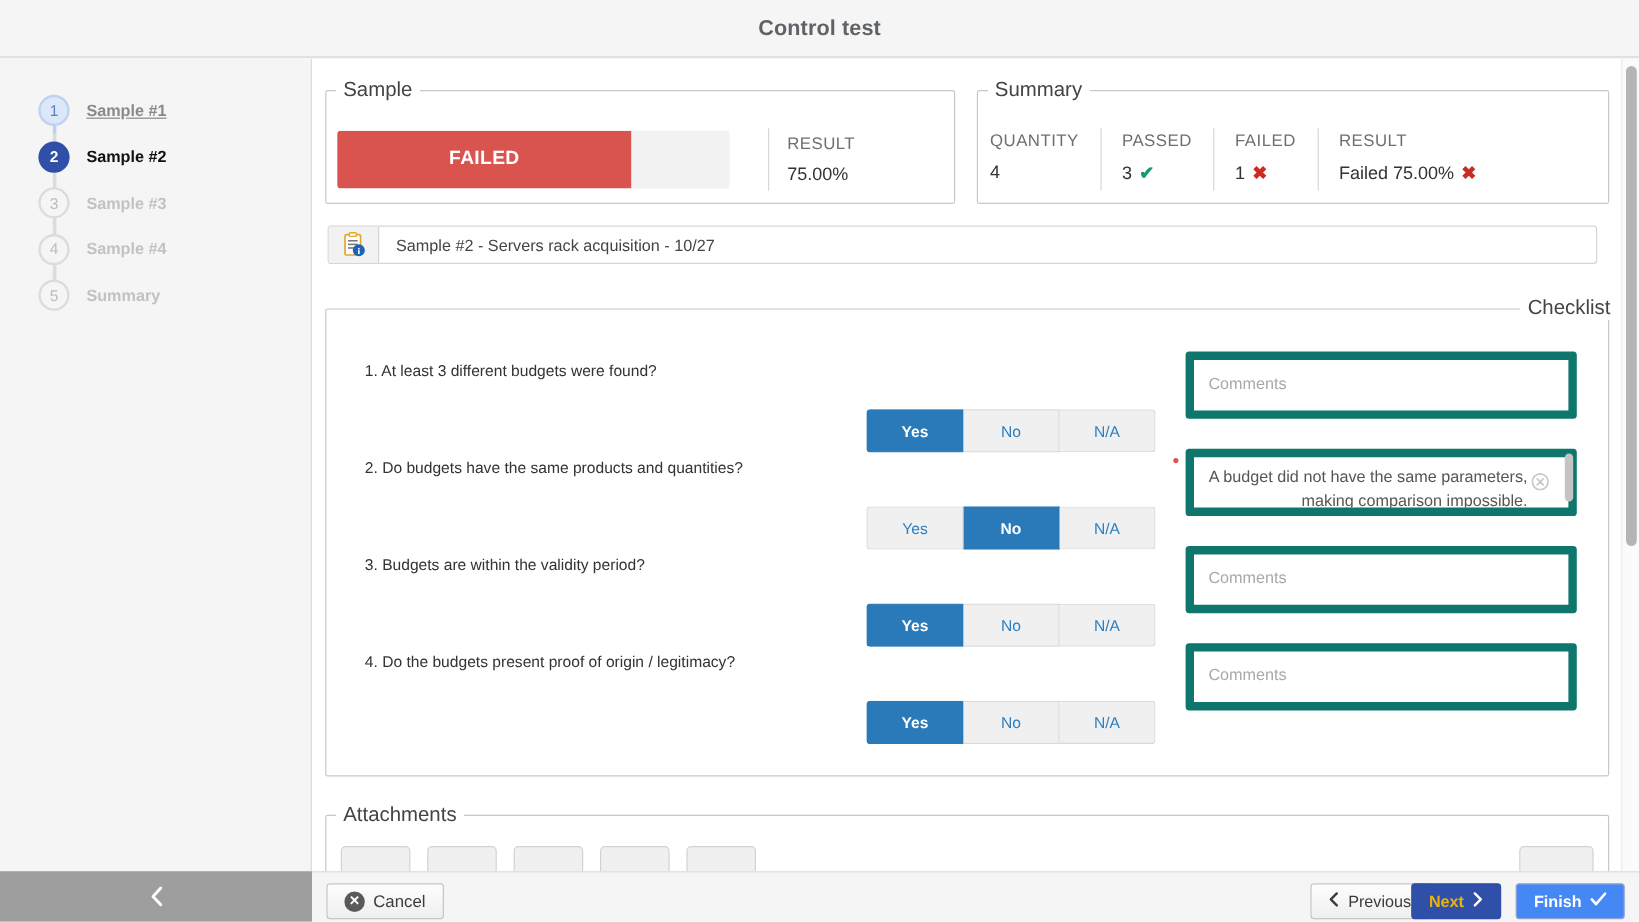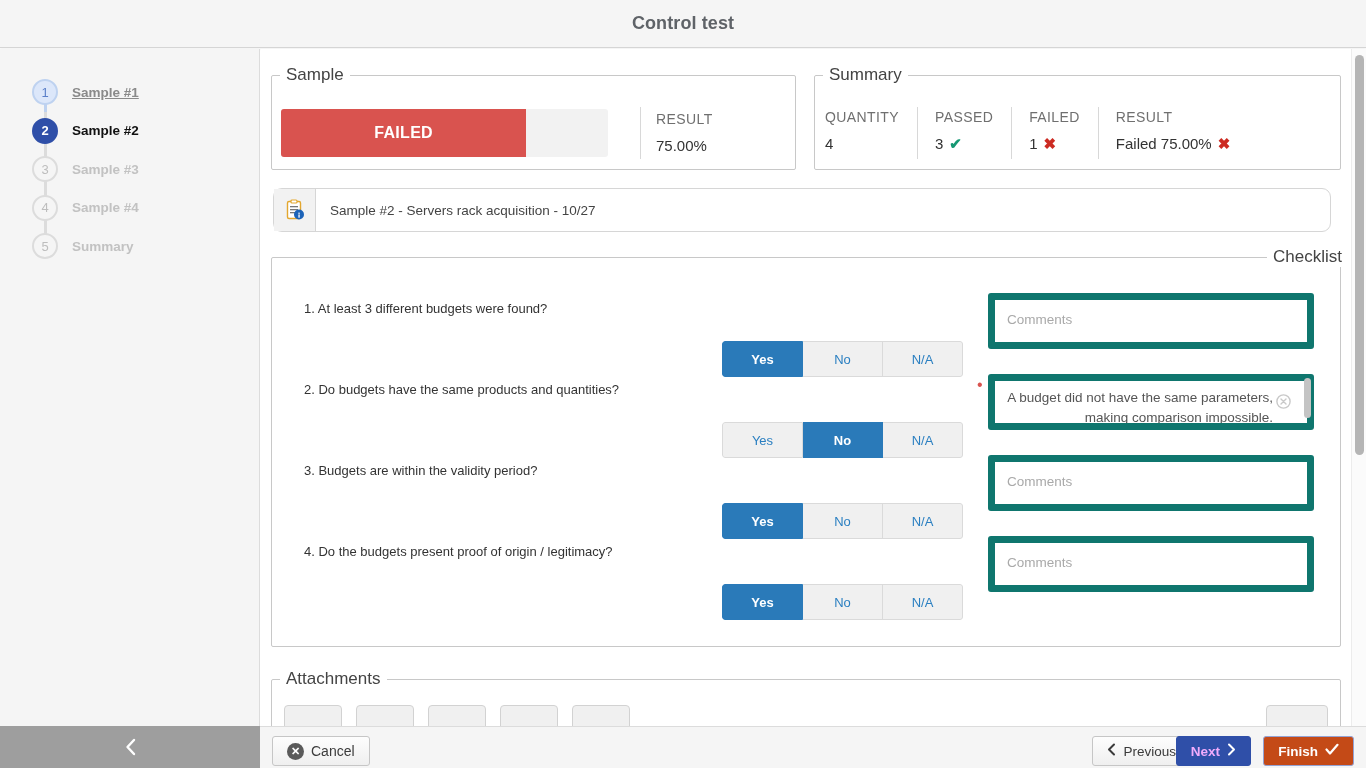--- a/index.html
+++ b/index.html
@@ -136,22 +136,22 @@
   #summary-row .cell + .cell:before {
     content: ""; position: absolute; left: 0; top: -2px;
     width: 1px; height: 52px; background: #d8d8d8;
   }
   .ok-mark   { color: #169873; font-weight: bold; }
   .fail-mark { color: #cc2b22; font-weight: bold; }
 
   
   #infobar {
     position: absolute; left: 12px; top: 139px;
-    width: 1058px; height: 44px;
-    border: 1px solid #d6d6d6; border-radius: 9px;
+    width: 1058px; height: 32px;
+    border: 1px solid #d6d6d6; border-radius: 3px;
     background: #fff;
     display: flex; align-items: stretch;
   }
   #infobar .ic {
     width: 42px; background: #f2f2f2;
     border-right: 1px solid #d6d6d6;
     display: flex; align-items: center; justify-content: center;
   }
   #infobar .txt { display: flex; align-items: center; padding-left: 14px; font-size: 13.5px; color: #444; }
 
@@ -254,25 +254,25 @@
     gap: 7px; padding: 0 14px;
     font-size: 13.5px; cursor: pointer;
     border: 1px solid #c6c6c6;
     background: linear-gradient(#fdfdfd, #efefef);
     color: #3b3b3b;
   }
   #btn-cancel { left: 12px; font-size: 14px; }
   #btn-previous { right: 175px; }
   #btn-next {
     right: 115px;
-    background: #2f4fa8; border-color: #2f4fa8; color: #f0abfc; font-weight: bold;
+    background: #2f4fa8; border-color: #2f4fa8; color: #eab308; font-weight: bold;
   }
   #btn-finish {
     right: 12px;
-    background: #c2410c; border-color: #8e9fd4; color: #fff; font-weight: bold;
+    background: #3b82f6; border-color: #8e9fd4; color: #fff; font-weight: bold;
     opacity: .95;
   }
   .cancel-x {
     width: 17px; height: 17px; border-radius: 50%;
     background: #5a5a5a; color: #fff;
     display: flex; align-items: center; justify-content: center;
     font-size: 11px; line-height: 1; font-weight: bold;
   }
 </style>
 </head>

